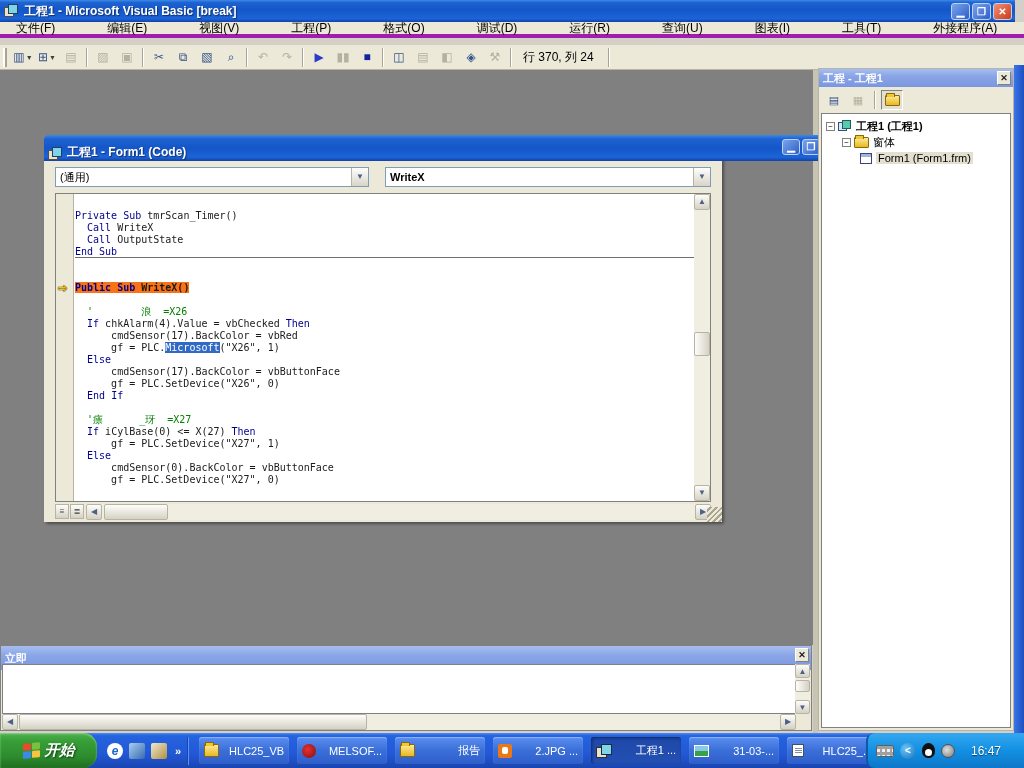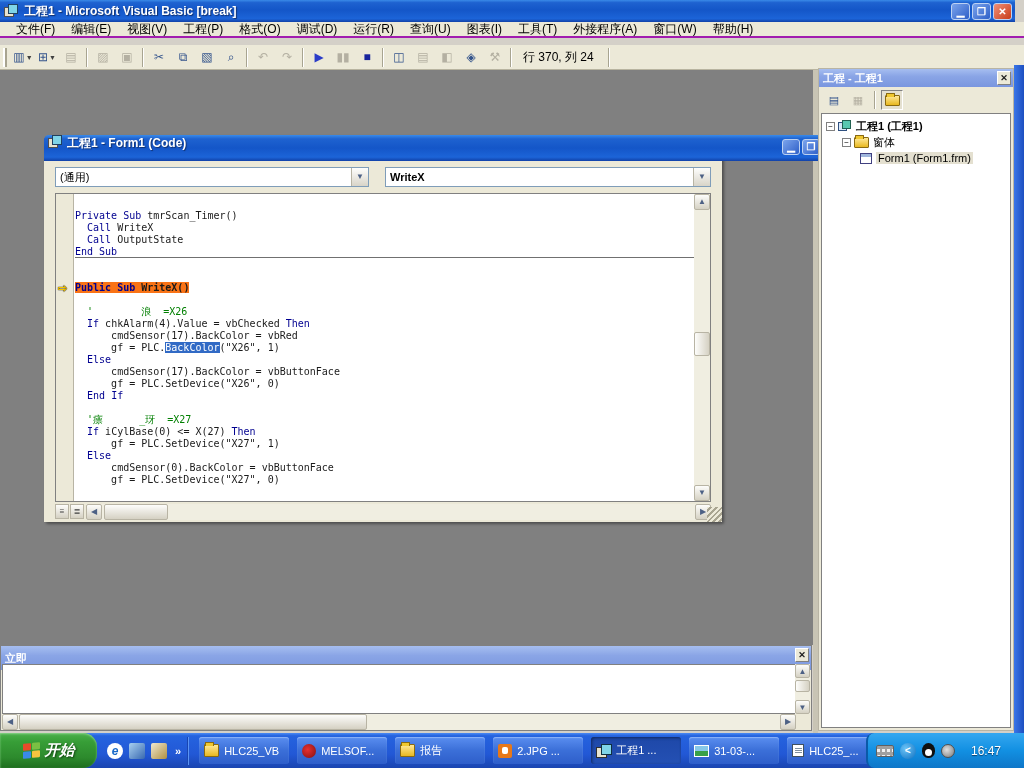--- a/index.html
+++ b/index.html
@@ -15,22 +15,22 @@
   .winbtns { position:absolute; right:3px; top:3px; display:flex; gap:2px; }
   .wbtn { width:19px; height:17px; border-radius:3px; border:1px solid #BDD2F2;
     background:linear-gradient(135deg,#7BA4EC,#2E5FC8); color:#fff; font-size:10px; line-height:15px;
     text-align:center; font-weight:bold; }
   .wbtn.close { background:linear-gradient(135deg,#F09078,#C83C18); }
   .vbicon { width:15px; height:14px; position:relative; }
   .vbicon .f1 { position:absolute; left:0; top:3px; width:10px; height:10px; background:#E8E4D0; border:1px solid #505050; }
   .vbicon .f2 { position:absolute; left:4px; top:0; width:10px; height:10px; background:#7FD4E8; border:1px solid #204060; }
 
   
-  .menu-bar { left:0; top:22px; width:1024px; height:16px; background:#ECE9D8; border-bottom:2px solid #a21caf;
-    display:flex; align-items:center; padding-left:8px; }
+  .menu-bar { left:0; top:22px; width:1024px; height:16px; background:#ECE9D8; border-bottom:4px solid #a21caf;
+    display:flex; align-items:center; padding-left:8px;gap:36px; }
   .menu-item { font-size:12px; color:#000; padding:2px 8px; white-space:nowrap; }
 
   
   .toolbar { left:0; top:45px; width:1024px; height:25px; background:#ECE9D8; border-bottom:1px solid #B8B4A0;
     display:flex; align-items:center; }
   .tb-handle { width:4px; height:19px; margin:0 4px 0 3px; border-left:2px solid #fff; border-right:2px solid #A8A490; }
   .tb-btn { min-width:22px; height:21px; margin:0 1px; display:flex; align-items:center; justify-content:center;
     font-size:12px; color:#34548C; }
   .tb-btn.disabled { color:#B4B0A2; }
   .tb-btn .dd { font-size:7px; margin-left:1px; color:#404040; }
@@ -40,21 +40,21 @@
   
   .mdi { left:0; top:70px; width:813px; height:575px; background:#808080; }
   .dock-strip { left:813px; top:70px; width:5px; height:663px; background:#C8C4B4; }
   .right-edge { left:1014px; top:65px; width:10px; height:668px; background:linear-gradient(90deg,#3A76E8,#1D4FC0); }
 
   
   .code-win { left:44px; top:135px; width:678px; height:387px; background:#ECE9D8;
     border:3px solid #0855DD; border-top:none; border-radius:6px 6px 2px 2px; box-shadow:2px 2px 3px rgba(0,0,0,.4); }
   .cw-title { position:absolute; left:-3px; top:0; width:799px; height:26px; border-radius:5px 5px 0 0;
     background:linear-gradient(180deg,#3A8AE8 0%,#1E62D0 15%,#1456C8 50%,#1C64D8 85%,#1141A8 100%);
-    display:flex; align-items:flex-start; padding:0 4px; color:#fff; }
+    display:flex; align-items:flex-end; padding:0 4px; color:#fff; }
   .cw-title .ttl { font-weight:bold; font-size:12px; margin-left:4px; text-shadow:1px 1px 1px #10306E; }
   .cw-body { position:absolute; left:-3px; top:26px; width:678px; height:361px; background:#ECE9D8; padding:0; }
   .combo { position:absolute; height:20px; background:#fff; border:1px solid #7F9DB9; display:flex; align-items:center; }
   .combo .ctext { flex:1; font-size:11px; padding-left:4px; white-space:nowrap; overflow:hidden; }
   .combo .cbtn { width:17px; height:18px; background:linear-gradient(180deg,#FEFEFD,#D8D4C8); border-left:1px solid #B8B4A4;
     font-size:8px; color:#4D6185; text-align:center; line-height:18px; }
   .code-area { position:absolute; left:11px; top:32px; width:656px; height:309px; background:#fff;
     border:1px solid #808080; overflow:hidden; }
   .code-margin { position:absolute; left:0; top:0; width:18px; height:100%; background:#ECE9D8; border-right:1px solid #B8B4A4; }
   .cur-arrow { position:absolute; left:2px; font-size:11px; font-weight:bold; color:#F5C500;
@@ -121,21 +121,21 @@
   .start-label { color:#fff; font-size:15px; font-weight:bold; font-style:italic; text-shadow:1px 1px 2px #104010; }
   .xp-flag { width:17px; height:16px; display:grid; grid-template-columns:8px 8px; grid-template-rows:7px 7px; gap:1px; transform:skewY(-6deg); }
   .xp-flag i { border-radius:1px; }
   .ql { display:flex; align-items:center; gap:6px; margin-left:10px; }
   .ql-icon { width:16px; height:16px; border-radius:2px; font-size:12px; text-align:center; line-height:16px; }
   .ql-chev { color:#fff; font-size:11px; font-weight:bold; margin-left:2px; }
   .tb-div { width:2px; height:28px; margin:0 6px; border-left:1px solid #1A45B0; border-right:1px solid #5A94F4; }
   .tasks { display:flex; gap:8px; margin-left:4px; }
   .task-btn { width:90px; height:27px; border-radius:3px; display:flex; align-items:center; padding:0 5px; gap:5px;
     background:linear-gradient(180deg,#5A8EF0 0%,#3B6FD8 50%,#2E5ECA 100%); box-shadow:inset 0 1px 1px #8CB2F8;
-    color:#fff; font-size:11px; white-space:nowrap; overflow:hidden; }
+    color:#fff; font-size:11px; white-space:nowrap; overflow:hidden;justify-content:space-between; }
   .task-btn.active { background:linear-gradient(180deg,#1E48A8 0%,#2450B4 100%); box-shadow:inset 1px 1px 3px #102860; }
   .ticon { width:15px; height:13px; flex:none; position:relative; }
   .ticon.folder { background:linear-gradient(180deg,#FFE898,#E8B820); border:1px solid #8A6A10; border-radius:1px; }
   .ticon.folder::before { content:""; position:absolute; left:0; top:-3px; width:7px; height:3px; background:#F0C830; border:1px solid #8A6A10; border-bottom:none; }
   .ticon.melsoft { background:radial-gradient(circle at 40% 40%, #E83030, #801010); border-radius:50%; width:14px; height:14px; }
   .ticon.image-viewer { background:#E87818; border-radius:2px; width:14px; height:14px; }
   .ticon.image-viewer::before { content:""; position:absolute; left:4px; top:3px; width:6px; height:7px; background:#FFF; border-radius:2px; }
   .ticon.vb { width:15px; height:13px; }
   .ticon.vb::before { content:""; position:absolute; left:0; top:3px; width:9px; height:9px; background:#E8E4D0; border:1px solid #303030; }
   .ticon.vb::after { content:""; position:absolute; left:5px; top:0; width:9px; height:9px; background:#7FD4E8; border:1px solid #103040; }
@@ -296,21 +296,21 @@
           <div class="code-line"><span class="tok-id">  </span><span class="tok-kw">Call</span><span class="tok-id"> WriteX</span></div>
           <div class="code-line"><span class="tok-id">  </span><span class="tok-kw">Call</span><span class="tok-id"> OutputState</span></div>
           <div class="code-line sep"><span class="tok-kw">End Sub</span></div>
           <div class="code-line"></div>
           <div class="code-line"></div>
           <div class="code-line"><span class="hl"><span class="tok-kw">Public Sub</span><span class="tok-id"> WriteX()</span></span></div>
           <div class="code-line"></div>
           <div class="code-line"><span class="tok-cm">  '        浪  =X26</span></div>
           <div class="code-line"><span class="tok-id">  </span><span class="tok-kw">If</span><span class="tok-id"> chkAlarm(4).Value = vbChecked </span><span class="tok-kw">Then</span></div>
           <div class="code-line"><span class="tok-id">      cmdSensor(17).BackColor = vbRed</span></div>
-          <div class="code-line"><span class="tok-id">      gf = PLC.</span><span class="tok-sel">BackColor</span><span class="tok-id">("X26", 1)</span></div>
+          <div class="code-line"><span class="tok-id">      gf = PLC.</span><span class="tok-sel">Microsoft</span><span class="tok-id">("X26", 1)</span></div>
           <div class="code-line"><span class="tok-id">  </span><span class="tok-kw">Else</span></div>
           <div class="code-line"><span class="tok-id">      cmdSensor(17).BackColor = vbButtonFace</span></div>
           <div class="code-line"><span class="tok-id">      gf = PLC.SetDevice("X26", 0)</span></div>
           <div class="code-line"><span class="tok-id">  </span><span class="tok-kw">End If</span></div>
           <div class="code-line"></div>
           <div class="code-line"><span class="tok-cm">  '瘭      _玡  =X27</span></div>
           <div class="code-line"><span class="tok-id">  </span><span class="tok-kw">If</span><span class="tok-id"> iCylBase(0) &lt;= X(27) </span><span class="tok-kw">Then</span></div>
           <div class="code-line"><span class="tok-id">      gf = PLC.SetDevice("X27", 1)</span></div>
           <div class="code-line"><span class="tok-id">  </span><span class="tok-kw">Else</span></div>
           <div class="code-line"><span class="tok-id">      cmdSensor(0).BackColor = vbButtonFace</span></div>

